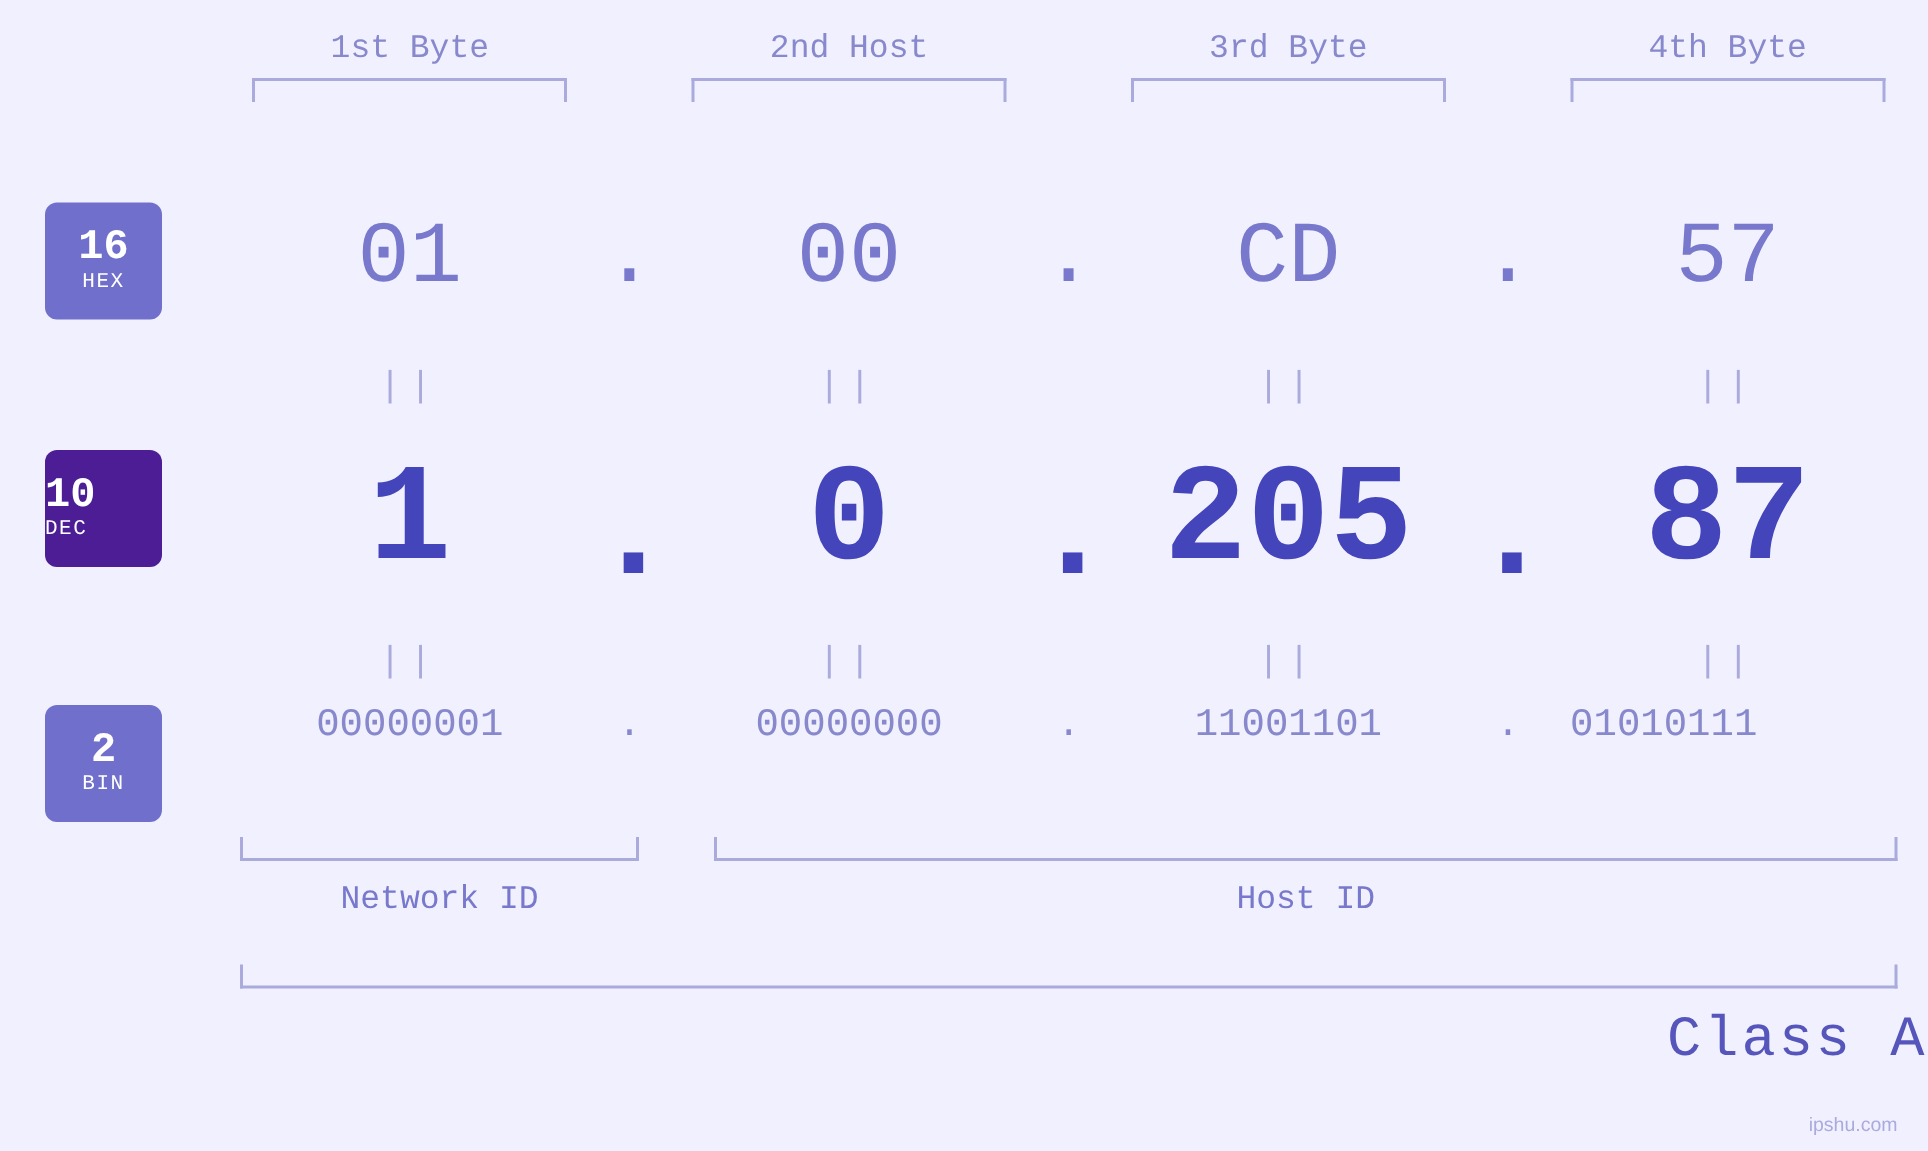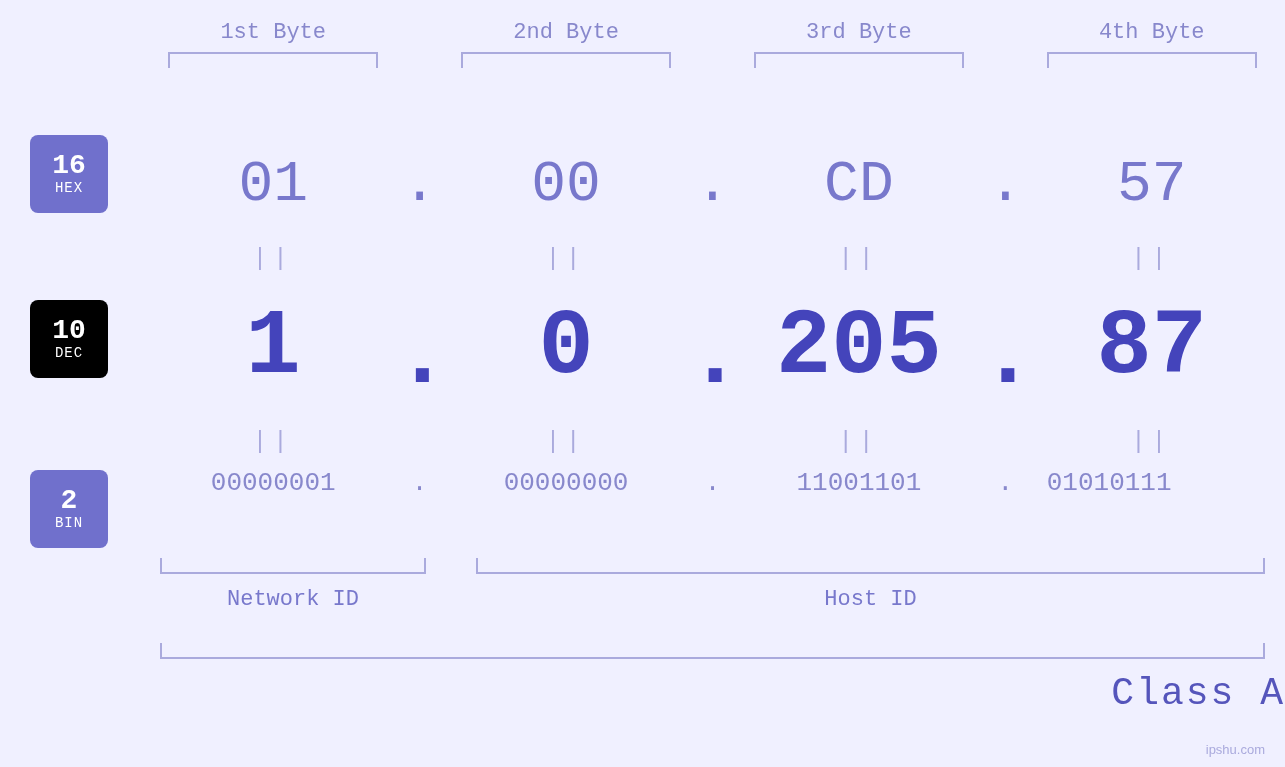--- a/index.html
+++ b/index.html
@@ -24,21 +24,21 @@
     }
   </style>
 </head>
 <body>
 
 <div class="container">
 
   <div style="position:absolute; top:20px; left:160px; right:20px; display:flex; justify-content:space-around;">
     <div style="width:210px; text-align:center; color:#8888cc; font-size:22px; font-family:'Courier New',monospace;">1st Byte</div>
     <div style="width:50px;"></div>
-    <div style="width:210px; text-align:center; color:#8888cc; font-size:22px; font-family:'Courier New',monospace;">2nd Byte</div>
+    <div style="width:210px; text-align:center; color:#8888cc; font-size:22px; font-family:'Courier New',monospace;">2nd Host</div>
     <div style="width:50px;"></div>
     <div style="width:210px; text-align:center; color:#8888cc; font-size:22px; font-family:'Courier New',monospace;">3rd Byte</div>
     <div style="width:50px;"></div>
     <div style="width:210px; text-align:center; color:#8888cc; font-size:22px; font-family:'Courier New',monospace;">4th Byte</div>
   </div>
 
   <div style="position:absolute; top:52px; left:160px; right:20px; display:flex; justify-content:space-around;">
     <div style="width:210px; height:16px; border-top:2px solid #aaaadd; border-left:2px solid #aaaadd; border-right:2px solid #aaaadd;"></div>
     <div style="width:50px;"></div>
     <div style="width:210px; height:16px; border-top:2px solid #aaaadd; border-left:2px solid #aaaadd; border-right:2px solid #aaaadd;"></div>
@@ -46,31 +46,31 @@
     <div style="width:210px; height:16px; border-top:2px solid #aaaadd; border-left:2px solid #aaaadd; border-right:2px solid #aaaadd;"></div>
     <div style="width:50px;"></div>
     <div style="width:210px; height:16px; border-top:2px solid #aaaadd; border-left:2px solid #aaaadd; border-right:2px solid #aaaadd;"></div>
   </div>
 
   <div style="position:absolute; top:135px; left:30px; width:78px; height:78px; background:#7070cc; border-radius:8px; display:flex; flex-direction:column; align-items:center; justify-content:center; color:white;">
     <span style="font-size:28px; font-weight:bold; line-height:1;">16</span>
     <span style="font-size:14px; letter-spacing:1px;">HEX</span>
   </div>
 
-  <div style="position:absolute; top:300px; left:30px; width:78px; height:78px; background:#000000; border-radius:8px; display:flex; flex-direction:column; align-items:center; justify-content:center; color:white;">
+  <div style="position:absolute; top:300px; left:30px; width:78px; height:78px; background:#4c1d95; border-radius:8px; display:flex; flex-direction:column; justify-content:center; color:white;">
     <span style="font-size:28px; font-weight:bold; line-height:1;">10</span>
     <span style="font-size:14px; letter-spacing:1px;">DEC</span>
   </div>
 
   <div style="position:absolute; top:470px; left:30px; width:78px; height:78px; background:#7070cc; border-radius:8px; display:flex; flex-direction:column; align-items:center; justify-content:center; color:white;">
     <span style="font-size:28px; font-weight:bold; line-height:1;">2</span>
     <span style="font-size:14px; letter-spacing:1px;">BIN</span>
   </div>
 
-  <div style="position:absolute; top:152px; left:160px; right:20px; display:flex; align-items:center; justify-content:space-around;">
+  <div style="position:absolute; top:140px; left:160px; right:20px; display:flex; align-items:center; justify-content:space-around;">
     <div style="width:210px; text-align:center; color:#7878cc; font-size:58px; font-family:'Courier New',monospace;">01</div>
     <div style="width:50px; text-align:center; color:#7878cc; font-size:58px; font-family:'Courier New',monospace;">.</div>
     <div style="width:210px; text-align:center; color:#7878cc; font-size:58px; font-family:'Courier New',monospace;">00</div>
     <div style="width:50px; text-align:center; color:#7878cc; font-size:58px; font-family:'Courier New',monospace;">.</div>
     <div style="width:210px; text-align:center; color:#7878cc; font-size:58px; font-family:'Courier New',monospace;">CD</div>
     <div style="width:50px; text-align:center; color:#7878cc; font-size:58px; font-family:'Courier New',monospace;">.</div>
     <div style="width:210px; text-align:center; color:#7878cc; font-size:58px; font-family:'Courier New',monospace;">57</div>
   </div>
 
   <div style="position:absolute; top:245px; left:160px; right:20px; display:flex; align-items:center; justify-content:space-around;">

